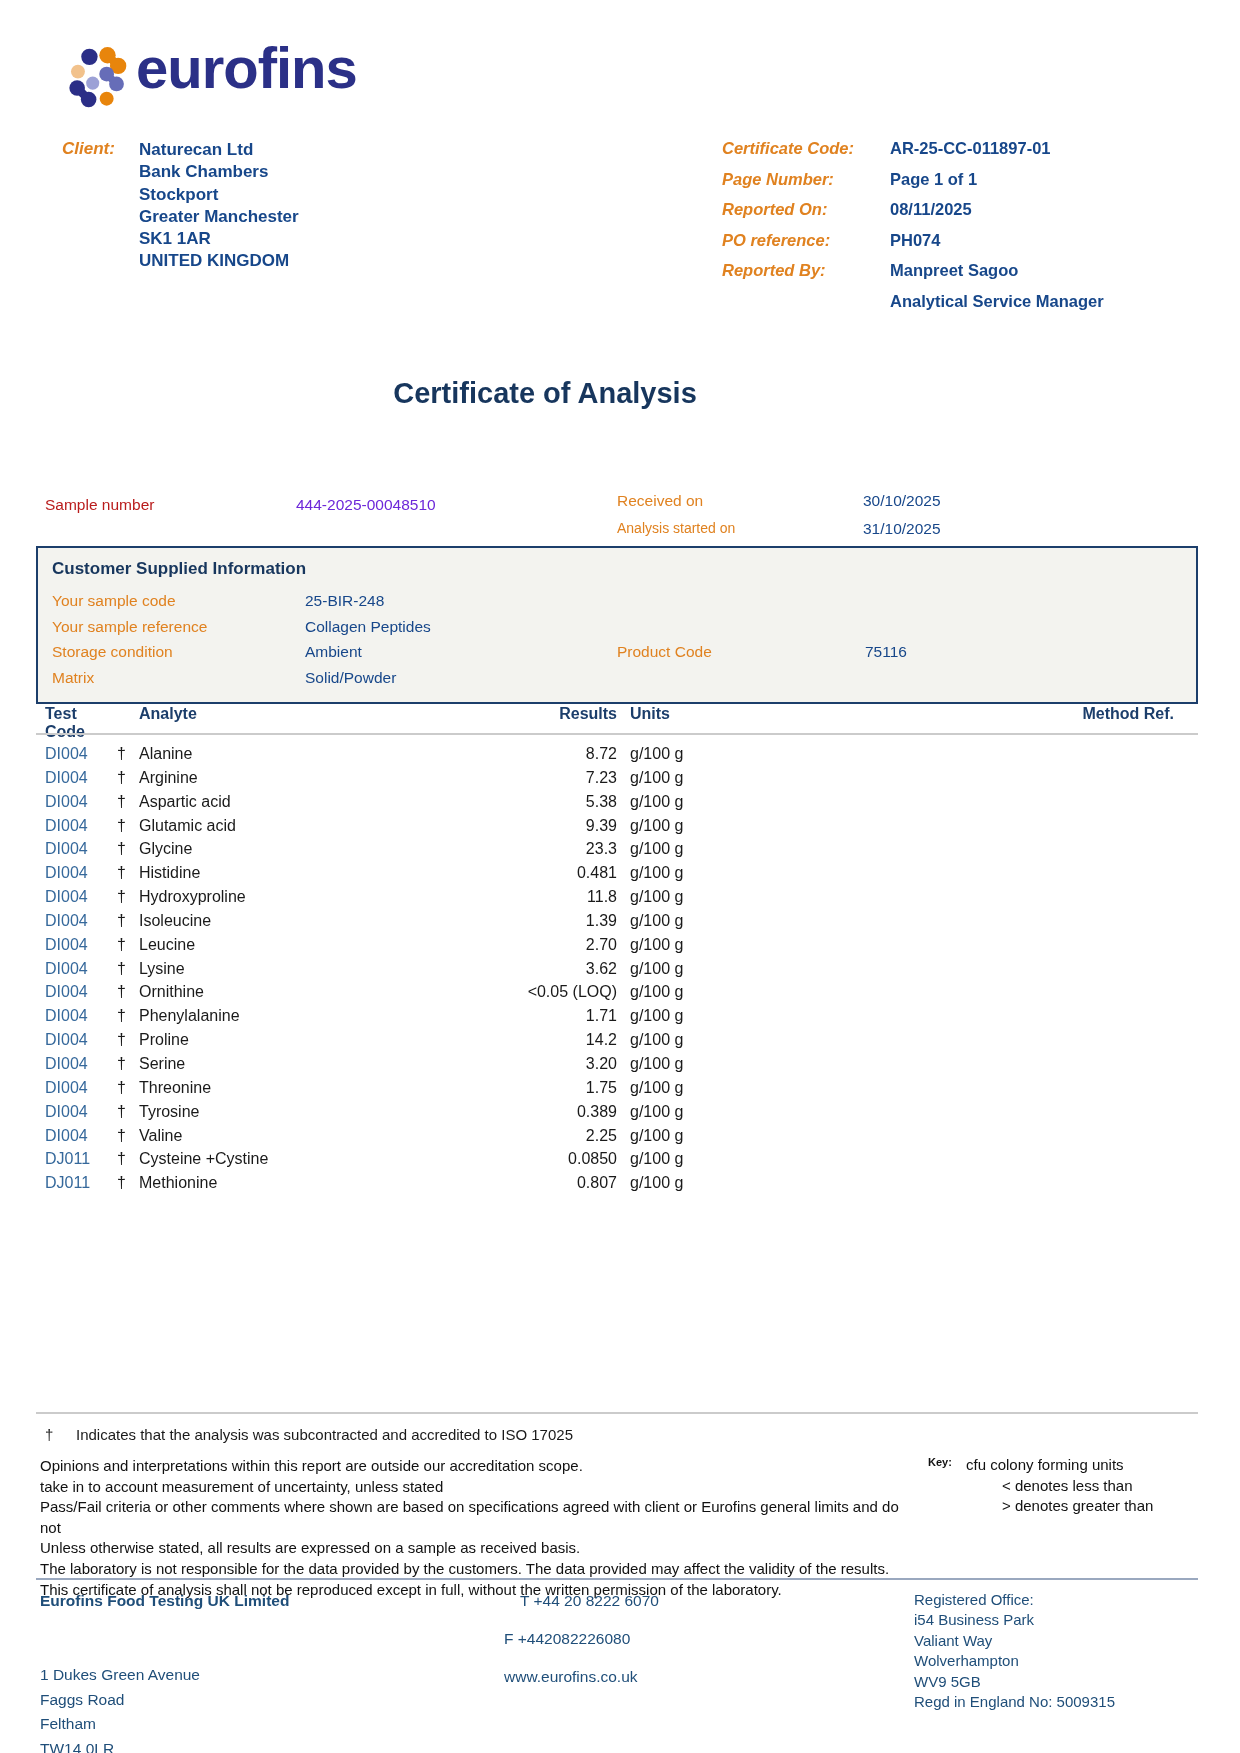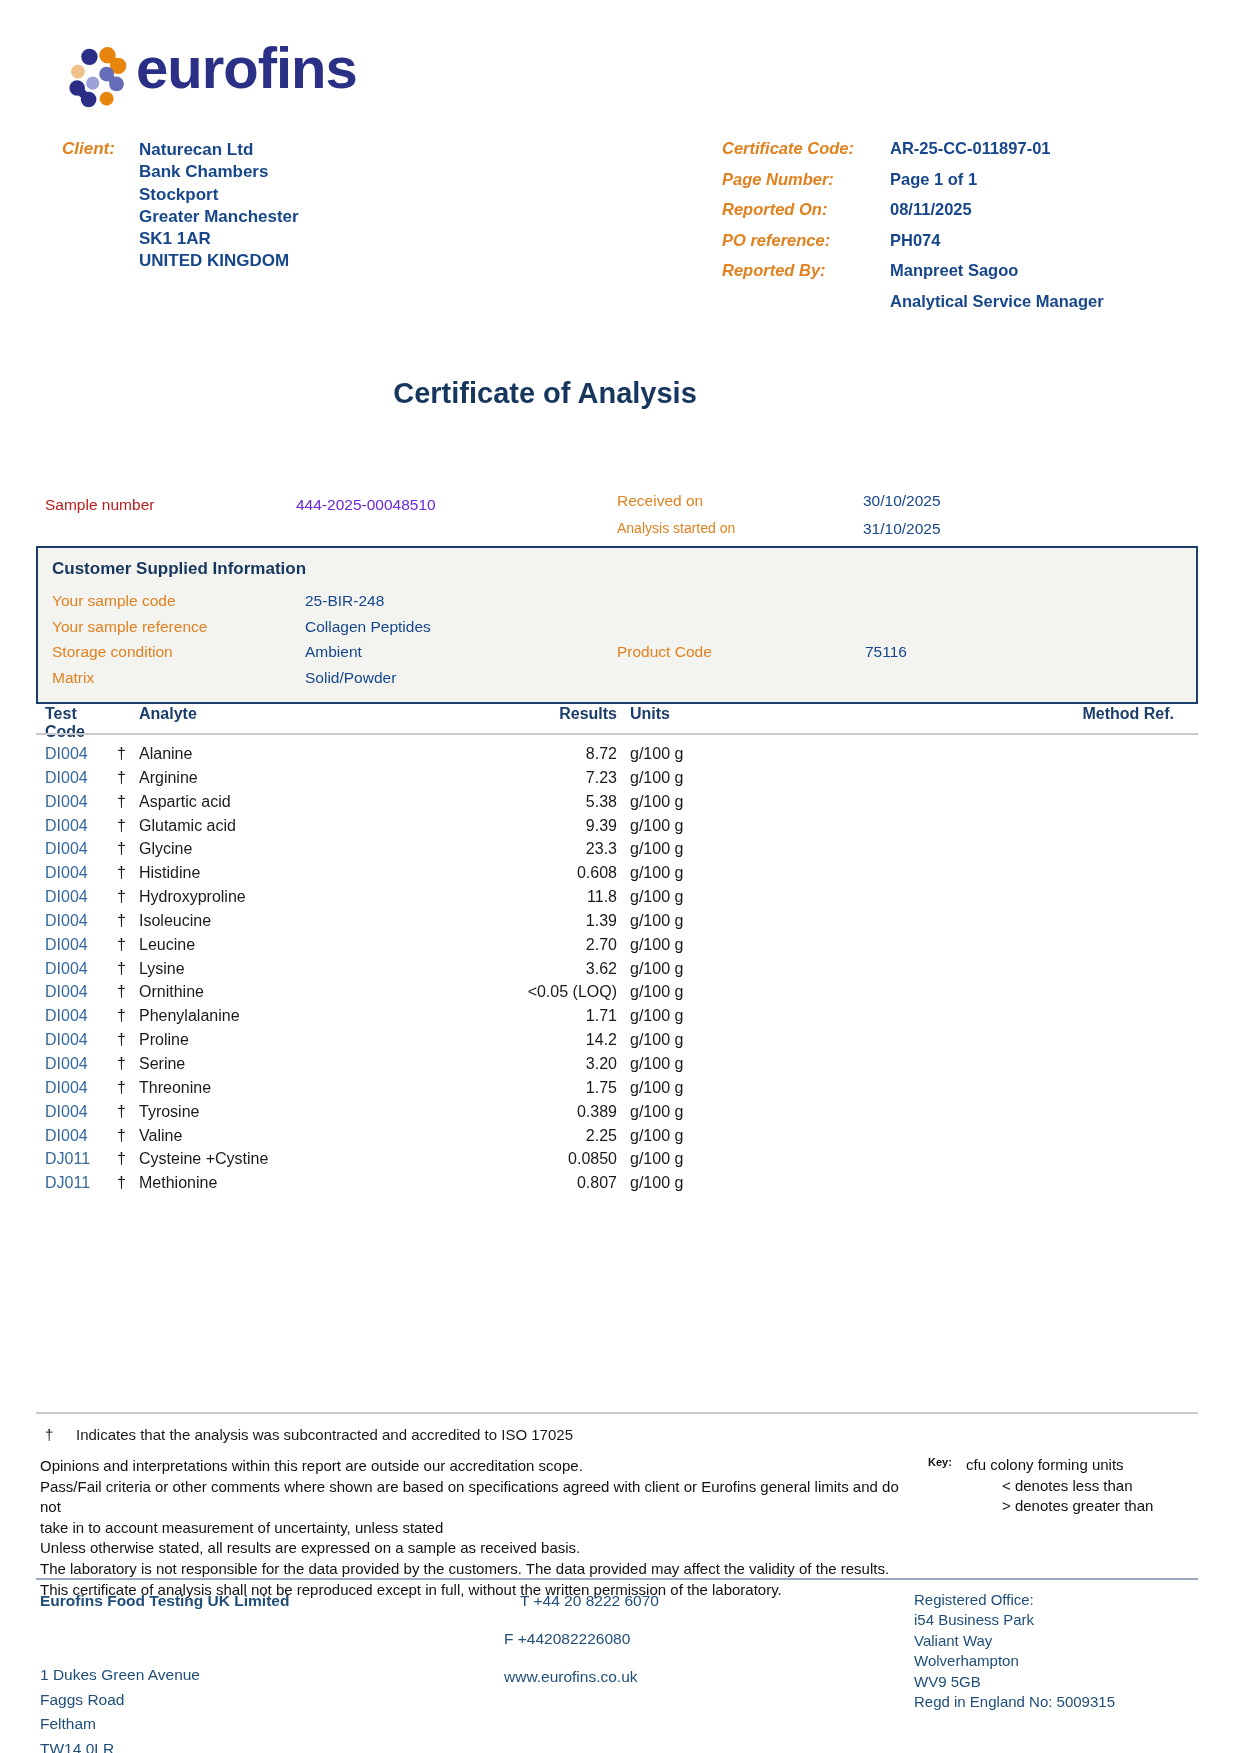--- a/index.html
+++ b/index.html
@@ -241,21 +241,21 @@
         <span class="t-analyte">Glycine</span>
         <span class="t-result">23.3</span>
         <span class="t-unit">g/100 g</span>
         <span class="t-method"></span>
       </div>
 
       <div class="t-row">
         <span class="t-code">DI004</span>
         <span class="t-flag">†</span>
         <span class="t-analyte">Histidine</span>
-        <span class="t-result">0.608</span>
+        <span class="t-result">0.481</span>
         <span class="t-unit">g/100 g</span>
         <span class="t-method"></span>
       </div>
 
       <div class="t-row">
         <span class="t-code">DI004</span>
         <span class="t-flag">†</span>
         <span class="t-analyte">Hydroxyproline</span>
         <span class="t-result">11.8</span>
         <span class="t-unit">g/100 g</span>
@@ -370,22 +370,22 @@
         <span class="t-method"></span>
       </div>
     </div>
 
   <div class="abs rule rule-notes"></div>
   <div class="abs dagger-sym">†</div>
   <div class="abs dagger-note">Indicates that the analysis was subcontracted and accredited to ISO 17025</div>
   <div class="abs notes-paras">
 
   <div>Opinions and interpretations within this report are outside our accreditation scope.</div>
+      <div>take in to account measurement of uncertainty, unless stated</div>
       <div>Pass/Fail criteria or other comments where shown are based on specifications agreed with client or Eurofins general limits and do not</div>
-      <div>take in to account measurement of uncertainty, unless stated</div>
       <div>Unless otherwise stated, all results are expressed on a sample as received basis.</div>
       <div>The laboratory is not responsible for the data provided by the customers.  The data provided may affect the validity of the results.</div>
       <div>This certificate of analysis shall not be reproduced except in full, without the written permission of the laboratory.</div>
     </div>
   <div class="abs key-label">Key:</div>
   <div class="abs key-line1">cfu colony forming units</div>
   <div class="abs key-line2">&lt; denotes less than</div>
   <div class="abs key-line3">&gt; denotes greater than</div>
 
   <div class="abs footer-rule"></div>

